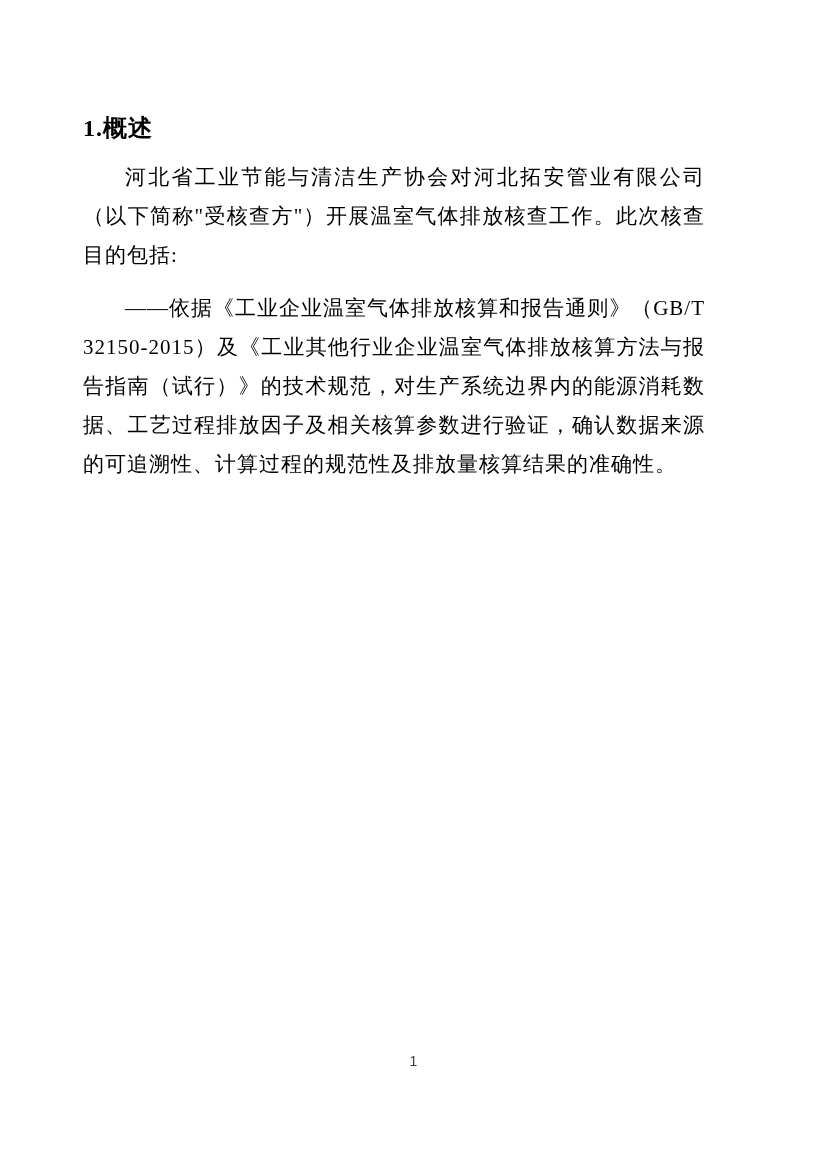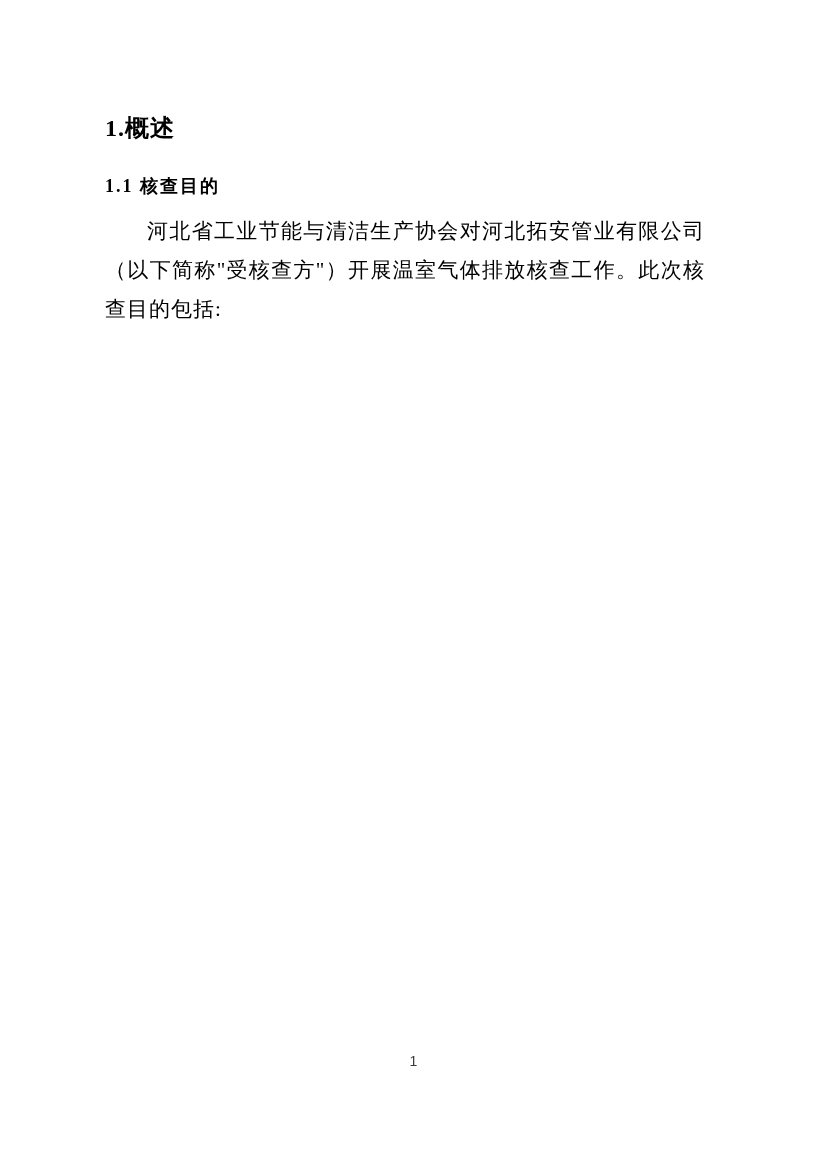--- a/index.html
+++ b/index.html
@@ -9,21 +9,21 @@
   }
   .page {
     position: relative;
     width: 827px;
     height: 1169px;
     margin: 0 auto;
     background: #ffffff;
     color: #000000;
     font-family: "Liberation Serif", "DejaVu Serif", serif;
     box-sizing: border-box;
-    padding: 112px 122px 0 105px;
+    padding: 112px 122px 0 83px;
     overflow: hidden;
   }
   .h1-title {
     font-size: 24px;
     font-weight: bold;
     line-height: 32px;
     margin: 0;
     letter-spacing: 1px;
   }
   .h2-title {
@@ -55,25 +55,25 @@
     font-family: "Liberation Sans", sans-serif;
   }
 </style>
 </head>
 <body>
 
 <div class="page">
 
   <h1 class="h1-title">1.概述</h1>
 
-  <h2 class="h2-title">1.1 核查目的</h2>
 
   <p class="body-par">河北省工业节能与清洁生产协会对河北拓安管业有限公司（以下简称"受核查方"）开展温室气体排放核查工作。此次核查目的包括:</p>
 
 
+  <p class="body-par">——依据《工业企业温室气体排放核算和报告通则》（GB/T 32150-2015）及《工业其他行业企业温室气体排放核算方法与报告指南（试行）》的技术规范，对生产系统边界内的能源消耗数据、工艺过程排放因子及相关核算参数进行验证，确认数据来源的可追溯性、计算过程的规范性及排放量核算结果的准确性。</p>
 
 
 
 
   <div class="page-footer">
     <span class="page-number">1</span>
   </div>
 
 </div>
 

